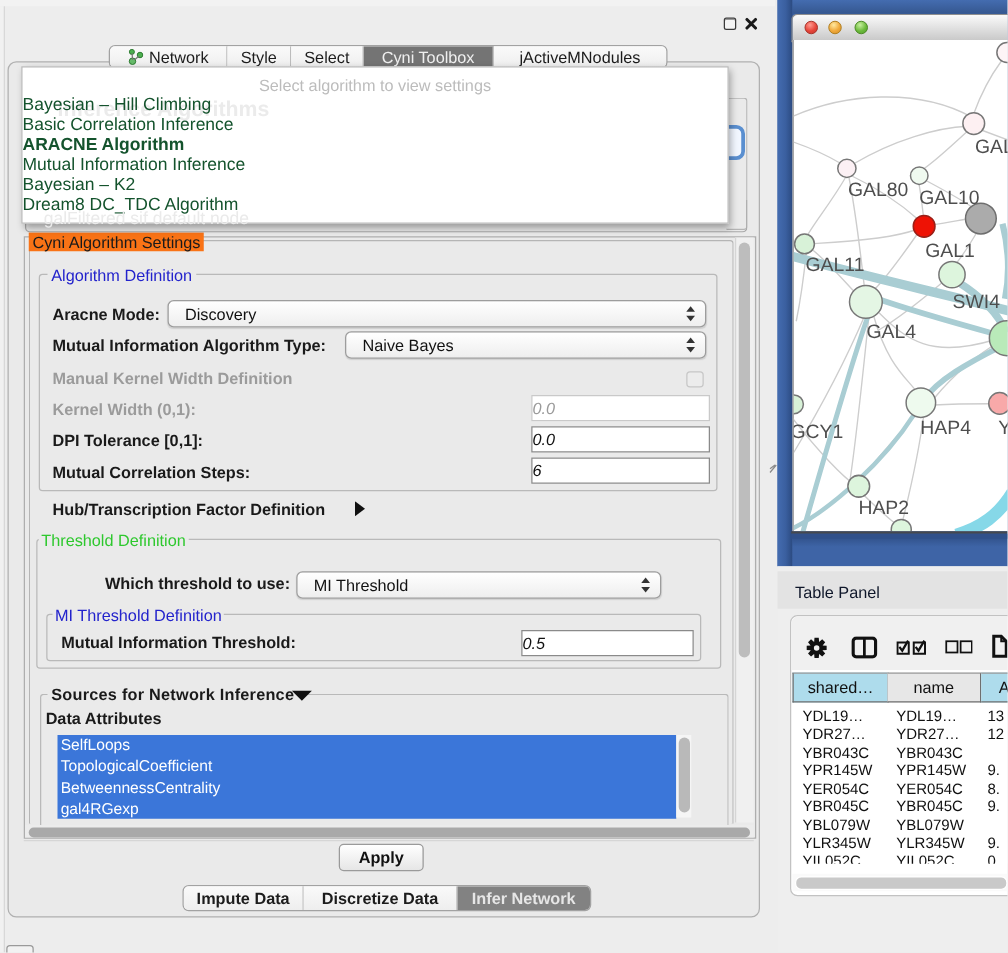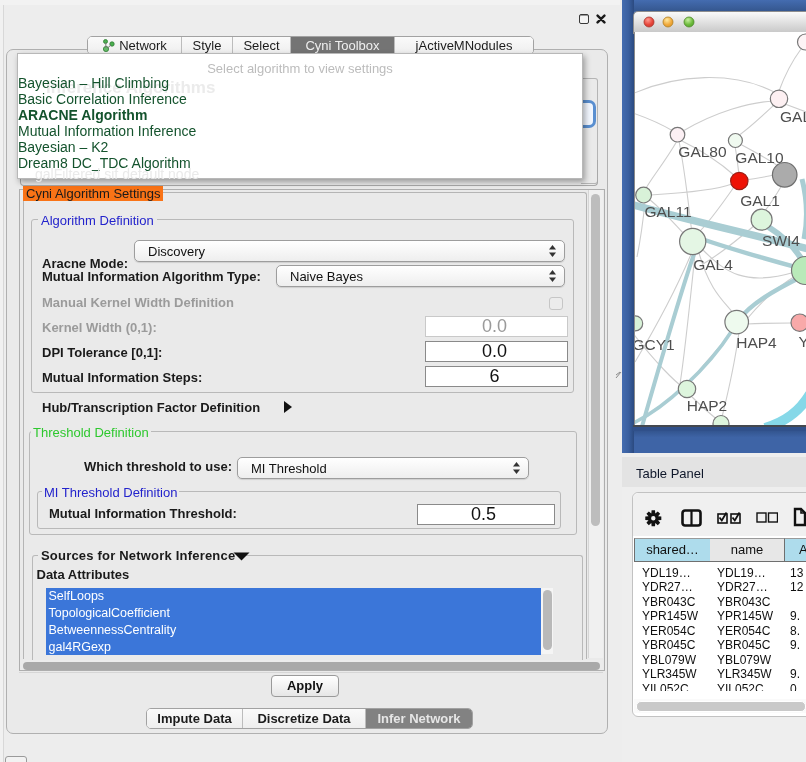--- a/index.html
+++ b/index.html
@@ -26,21 +26,21 @@
   #vsb{left:588px;top:190px;width:14px;height:468px;background:#f0f0f0;border-left:1px solid #d5d5d5;}
   #vsb .th{position:absolute;left:2px;top:4px;width:9px;height:332px;background:#bdbdbd;border-radius:5px;}
   #hsb{left:20px;top:659.5px;width:583px;height:10px;background:#ececec;}
   #hsb .th{position:absolute;left:3px;top:2px;width:577px;height:8px;background:#a9a9a9;border-radius:4px;}
   .lbl{position:absolute;font-size:13px;color:#1a1a1a;}
   .b{font-weight:700;}
   .gray{color:#9b9b9b;}
   .combo{position:absolute;background:linear-gradient(#ffffff,#eeeeee);border:1px solid #9d9d9d;border-radius:5px;font-size:13px;color:#111;box-shadow:0 1px 1px rgba(0,0,0,0.12);}
   .combo .tx{position:absolute;left:13px;top:3px;}
   .combo svg{position:absolute;right:7px;top:3px;}
-  .fld{position:absolute;background:#fff;font-size:18px;color:#111;text-align:center;}
+  .fld{position:absolute;background:#fff;font-size:13px;color:#111;text-align:left;font-style:italic;}
   
   #attrlist{left:45.5px;top:588px;width:495px;height:66.5px;background:#3b76d9;color:#fff;font-size:12.5px;overflow:hidden;}
   #attrlist div{height:17px;line-height:17px;padding-left:3px;}
   
   #applybtn{left:271px;top:675px;width:66px;height:20px;border:1px solid #9a9a9a;border-radius:4px;background:linear-gradient(#ffffff,#e6e6e6);font-size:13px;font-weight:600;text-align:center;line-height:19px;color:#111;}
   
   #popup{left:17px;top:53px;width:564px;height:124px;background:#fff;border:1px solid #b8b8b8;box-shadow:2px 3px 6px rgba(0,0,0,0.35);}
   #popup .hd{position:absolute;left:0;top:7px;width:100%;text-align:center;color:#bcbcbc;font-size:13px;}
   #popup .it{position:absolute;left:0px;font-size:14px;color:#14532d;}
   
@@ -93,21 +93,21 @@
       <div class="th"></div>
     </div>
   <div class="abs" style="left:19px;top:671.5px;width:584px;height:1px;background:#d6d6d6;"></div>
 
   <div class="abs" style="left:23px;top:192px;width:562px;height:466px;border:1px solid #b5b5b5;border-bottom:none;border-radius:3px 3px 0 0;"></div>
   <div class="abs lbl" style="left:23px;top:186px;background:#f97316;padding:0 3px;">Cyni Algorithm Settings</div>
 
   <div class="abs" style="left:31px;top:219px;width:541px;height:172px;border:1px solid #b9b9b9;border-radius:3px;"></div>
   <div class="abs lbl" style="left:38px;top:213px;background:#eaeaea;padding:0 3px;color:#2323cc;">Algorithm Definition</div>
 
-  <div class="abs lbl b" style="left:42px;top:244px;margin-top:12px;">Aracne Mode:</div>
+  <div class="abs lbl b" style="left:42px;top:244px;">Aracne Mode:</div>
   <div class="combo" style="left:134px;top:240px;width:429px;height:20px;">
       <span class="tx">Discovery</span>
       <svg width="9" height="14" viewBox="0 0 9 14">
         <path d="M4.5 1 L8 5.4 L1 5.4 Z" fill="#333"></path>
         <path d="M4.5 13 L1 8.6 L8 8.6 Z" fill="#333"></path>
       </svg>
     </div>
 
   <div class="abs lbl b" style="left:42px;top:269px;">Mutual Information Algorithm Type:</div>
   <div class="combo" style="left:276px;top:265px;width:287px;height:20px;">
@@ -120,21 +120,21 @@
 
   <div class="abs lbl b gray" style="left:42px;top:295px;">Manual Kernel Width Definition</div>
   <div class="abs" style="left:549px;top:296.5px;width:12px;height:11px;border:1px solid #c6c6c6;border-radius:3px;background:#ececec;"></div>
 
   <div class="abs lbl b gray" style="left:42px;top:320px;">Kernel Width (0,1):</div>
   <div class="fld" style="left:425px;top:315.5px;width:137px;height:19px;border:1px solid #c9c9c9;color:#9a9a9a;line-height:19px;padding-right:4px;">0.0</div>
 
   <div class="abs lbl b" style="left:42px;top:345px;">DPI Tolerance [0,1]:</div>
   <div class="fld" style="left:425px;top:340.5px;width:137px;height:19px;border:1px solid #8a8a8a;line-height:19px;padding-right:4px;">0.0</div>
 
-  <div class="abs lbl b" style="left:42px;top:370px;">Mutual Information Steps:</div>
+  <div class="abs lbl b" style="left:42px;top:370px;">Mutual Correlation Steps:</div>
   <div class="fld" style="left:425px;top:365.5px;width:137px;height:19px;border:1px solid #8a8a8a;line-height:19px;padding-right:4px;">6</div>
 
   <div class="abs lbl" style="left:42px;top:400px;font-weight:600;">Hub/Transcription Factor Definition</div>
   <svg class="abs" style="left:283px;top:401px;" width="10" height="12" viewBox="0 0 10 12">
       <path d="M1 0 L9 6 L1 12 Z" fill="#111"></path>
     </svg>
 
   <div class="abs" style="left:29px;top:431px;width:546px;height:102px;border:1px solid #b9b9b9;border-radius:3px;"></div>
   <div class="abs lbl" style="left:31px;top:425px;background:#eaeaea;padding:0 2px;color:#2ec82e;">Threshold Definition</div>
 

